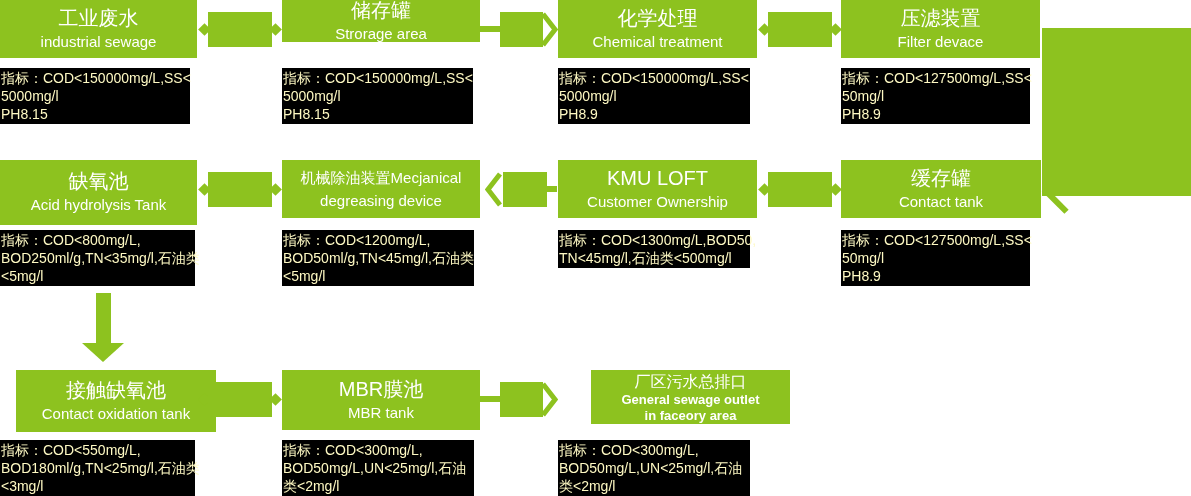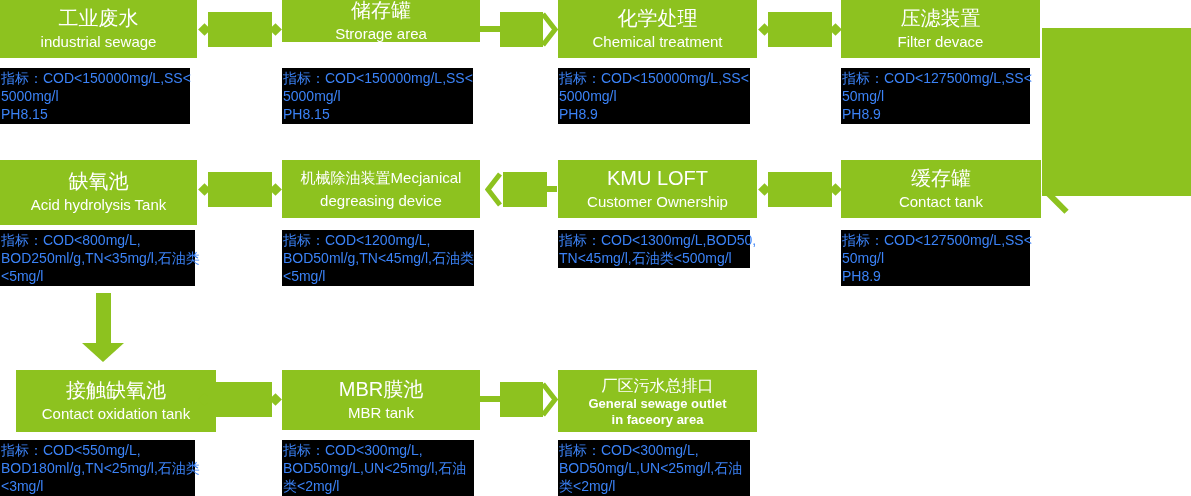--- a/index.html
+++ b/index.html
@@ -22,21 +22,21 @@
   .gbox .en{font-size:15px;line-height:23px;}
   .gbox.three .zh{font-size:16px;line-height:21px;}
   .gbox.three .en{font-size:13px;line-height:16px;font-weight:bold;}
   .gbox .mix{font-size:15px;line-height:23px;}
   
   .ind{
     position:absolute;
     background:#000000;
   }
   .indtext{
-    color:#3b82f6;
+    color:#fef9c3;
     font-size:14px;
     line-height:18px;
     padding:1px 0 1px 1px;
     white-space:pre;
   }
   
   .arrA{position:absolute;width:80px;height:35px;}
   .arrA .bar{position:absolute;left:8px;top:0;width:64px;height:35px;background:#8dc21f;}
   .arrA .nubL{position:absolute;left:0;top:13px;width:9px;height:9px;background:#8dc21f;transform:rotate(45deg);}
   .arrA .nubR{position:absolute;right:0;top:13px;width:9px;height:9px;background:#8dc21f;transform:rotate(45deg);}
@@ -215,21 +215,21 @@
   </div>
 
   <div class="arrB" style="left:480px;top:382px">
     <div class="stub" style="left:0;width:22px"></div>
     <div class="bar" style="left:20px"></div>
     <svg style="left:60px" width="18" height="35" viewBox="0 0 18 35">
       <polyline points="3,2 15,17.5 3,33" fill="none" stroke="#8dc21f" stroke-width="5"></polyline>
     </svg>
   </div>
 
-  <div class="gbox three" style="left:558px;top:370px;width:199px;height:62px">
+  <div class="gbox three" style="left:591px;top:370px;width:199px;height:54px">
     <div class="zh">厂区污水总排口</div>
     <div class="en">General sewage outlet</div>
     <div class="en">in faceory area</div>
   </div>
   <div class="ind" style="left:558px;top:440px;width:192px">
     <div class="indtext">指标：COD&lt;300mg/L,
 BOD50mg/L,UN&lt;25mg/l,石油
 类&lt;2mg/l</div>
   </div>
 

